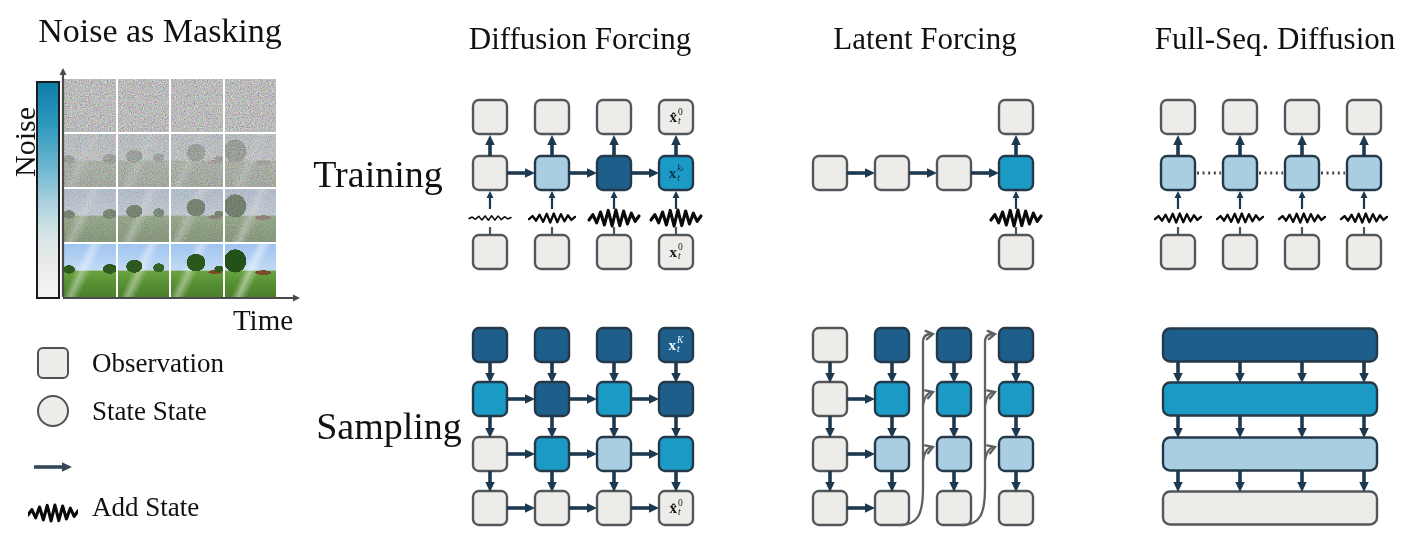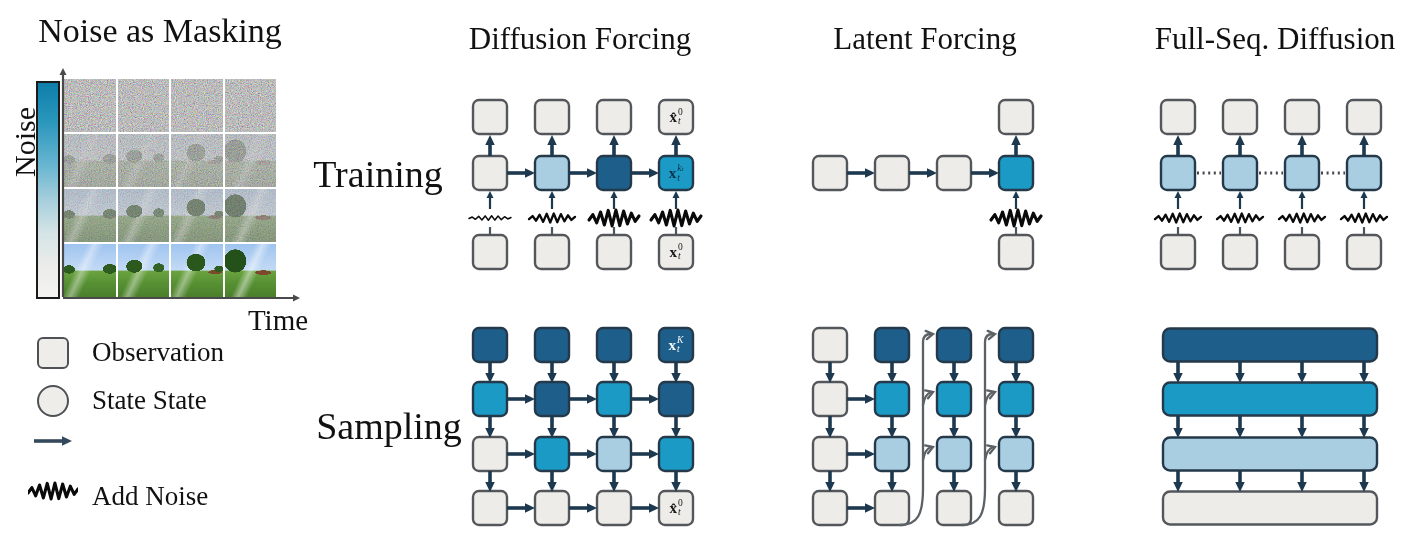--- a/index.html
+++ b/index.html
@@ -9,21 +9,21 @@
 
   
   #nm-title{position:absolute;left:160px;top:12px;transform:translateX(-50%);
             font-size:34px;white-space:nowrap;}
   #colorbar{position:absolute;left:36px;top:81px;width:20px;height:214px;
             border:2px solid #1b1b1b;
             background:linear-gradient(180deg,#0e7fa9 0%,#2a96bc 18%,#67b5cf 38%,
                        #a7cfdd 55%,#d4e4e6 70%,#ebebe9 85%,#f4f3f1 100%);}
   #noise-rot{position:absolute;left:-40px;top:125px;width:130px;text-align:center;
              transform:rotate(-90deg);font-size:30px;}
-  #time-label{position:absolute;left:278px;top:304px;transform:translateX(-50%);font-size:29px;}
+  #time-label{position:absolute;left:263px;top:304px;transform:translateX(-50%);font-size:29px;}
 
   #grid{position:absolute;left:64px;top:79px;width:212px;height:218px;
         display:grid;grid-template-columns:repeat(4,1fr);grid-template-rows:repeat(4,1fr);
         gap:2px;background:#fff;}
   .cell{position:relative;overflow:hidden;}
   .land{position:absolute;inset:0;background-repeat:no-repeat;background-size:100% 100%;}
   .noiseov{position:absolute;inset:0;width:100%;height:100%;display:block;}
   .nr0 .land{background:#96918c;}
   .nr1 .land{filter:saturate(.45) contrast(.82) brightness(1.02);}
   .nr2 .land{filter:saturate(.6) contrast(.9);}
@@ -44,21 +44,21 @@
     linear-gradient(115deg,transparent 30%,rgba(255,255,255,.4) 40%,transparent 52%),
     linear-gradient(180deg,#9fc4ef 0%,#c3daf5 49%,#69a23e 51.5%,#568f33 76%,#4b7f2b 100%);}
   .c3 .land{background-image:
     radial-gradient(ellipse 36% 36% at 20% 32%,#24501a 60%,transparent 61%),
     radial-gradient(ellipse 26% 7% at 75% 54%,#7c4a2b 60%,transparent 61%),
     linear-gradient(115deg,transparent 40%,rgba(255,255,255,.45) 50%,transparent 62%),
     linear-gradient(180deg,#9fc4ef 0%,#c3daf5 49%,#69a23e 51.5%,#568f33 76%,#4b7f2b 100%);}
 
   
   #legend{position:absolute;left:26px;top:337px;display:flex;flex-direction:column;gap:6px;}
-  .legrow{display:flex;align-items:flex-start;height:42px;}
+  .legrow{display:flex;align-items:flex-end;height:42px;}
   .legicon{width:54px;display:flex;justify-content:center;align-items:center;}
   .legsq{width:28px;height:28px;border:2.5px solid #4e5256;border-radius:6px;background:#efede9;}
   .legcirc{width:28px;height:28px;border:2.5px solid #4e5256;border-radius:50%;background:#efede9;}
   .legtext{font-size:27px;margin-left:12px;white-space:nowrap;}
 
   
   .title3{position:absolute;top:21px;transform:translateX(-50%);font-size:31px;white-space:nowrap;}
   .rowlabel{position:absolute;transform:translate(-50%,-50%);font-size:38px;white-space:nowrap;}
 
   
@@ -260,21 +260,21 @@
             <polygon points="42,8 32,12.75 32,3.25" fill="#35495c"></polygon>
           </svg>
         </span>
     </div>
     <div class="legrow">
       <span class="legicon">
           <svg id="leg-zig" width="50" height="20">
             <polyline points="0,12 3.8461538461538463,6.564106014274653 7.6923076923076925,14.788339032262611 11.538461538461538,4.021264050555229 15.384615384615385,16.93790319536194 19.230769230769234,2.389902543887511 23.076923076923077,17.956253244588325 26.923076923076923,2.043746755411676 30.76923076923077,17.610097456112488 34.61538461538461,3.0620968046380614 38.46153846153847,15.978735949444772 42.30769230769231,5.211660967737388 46.15384615384615,13.435893985725347 50,7.999999999999999" fill="none" stroke="#0a0a0a" stroke-width="3.1" stroke-linecap="round" stroke-linejoin="round"></polyline>
           </svg>
         </span>
-      <span class="legtext">Add Noise</span>
+      <span class="legtext">Add State</span>
     </div>
   </div>
 
   <div class="title3" style="left:580px">Diffusion Forcing</div>
   <div class="title3" style="left:925px">Latent Forcing</div>
   <div class="title3" style="left:1275px">Full-Seq. Diffusion</div>
   <div class="rowlabel" style="left:378px;top:174px">Training</div>
   <div class="rowlabel" style="left:389px;top:426px">Sampling</div>
 
   <svg id="canvas" width="1416" height="546">

